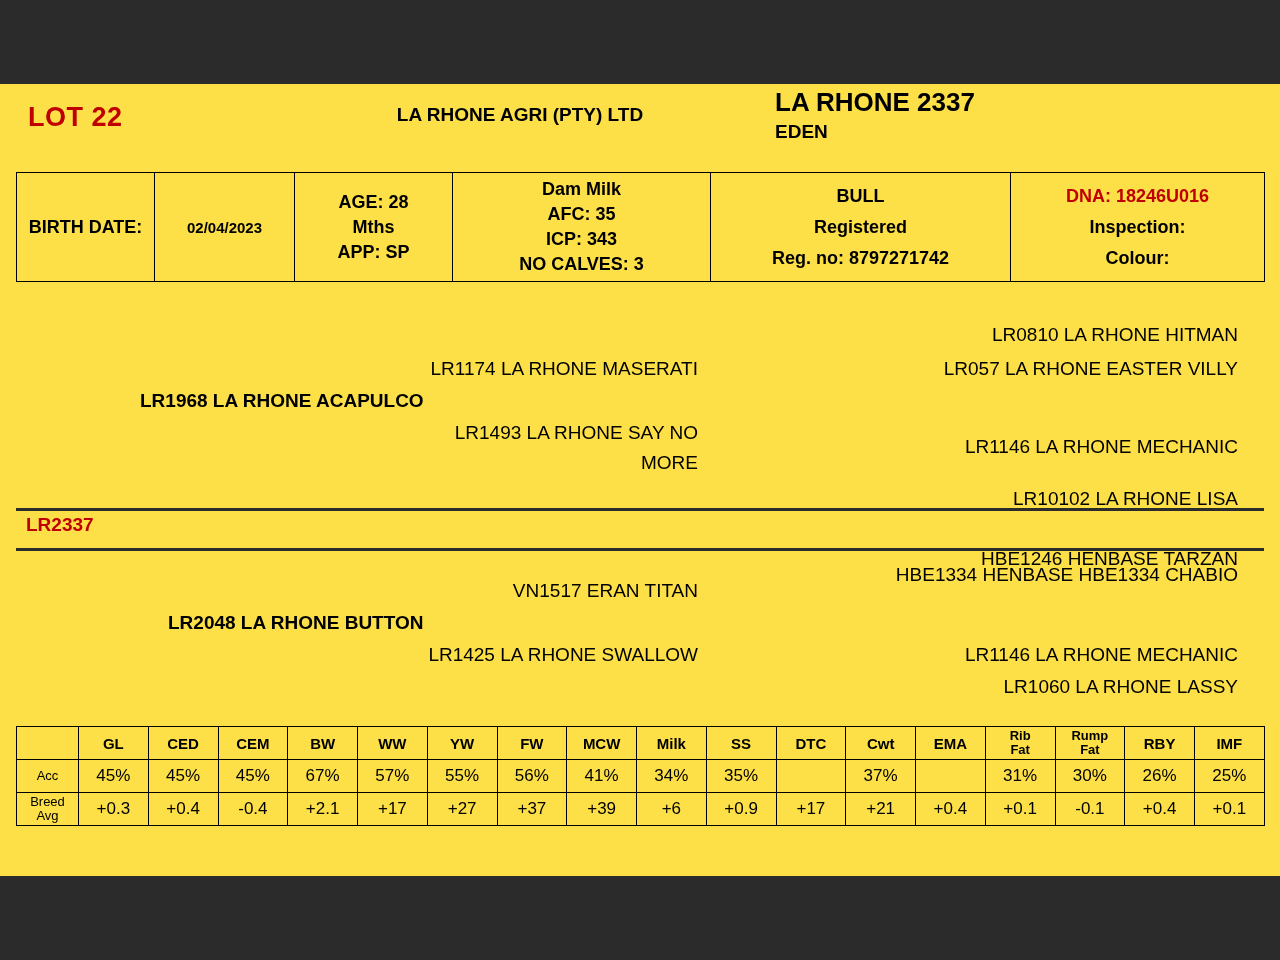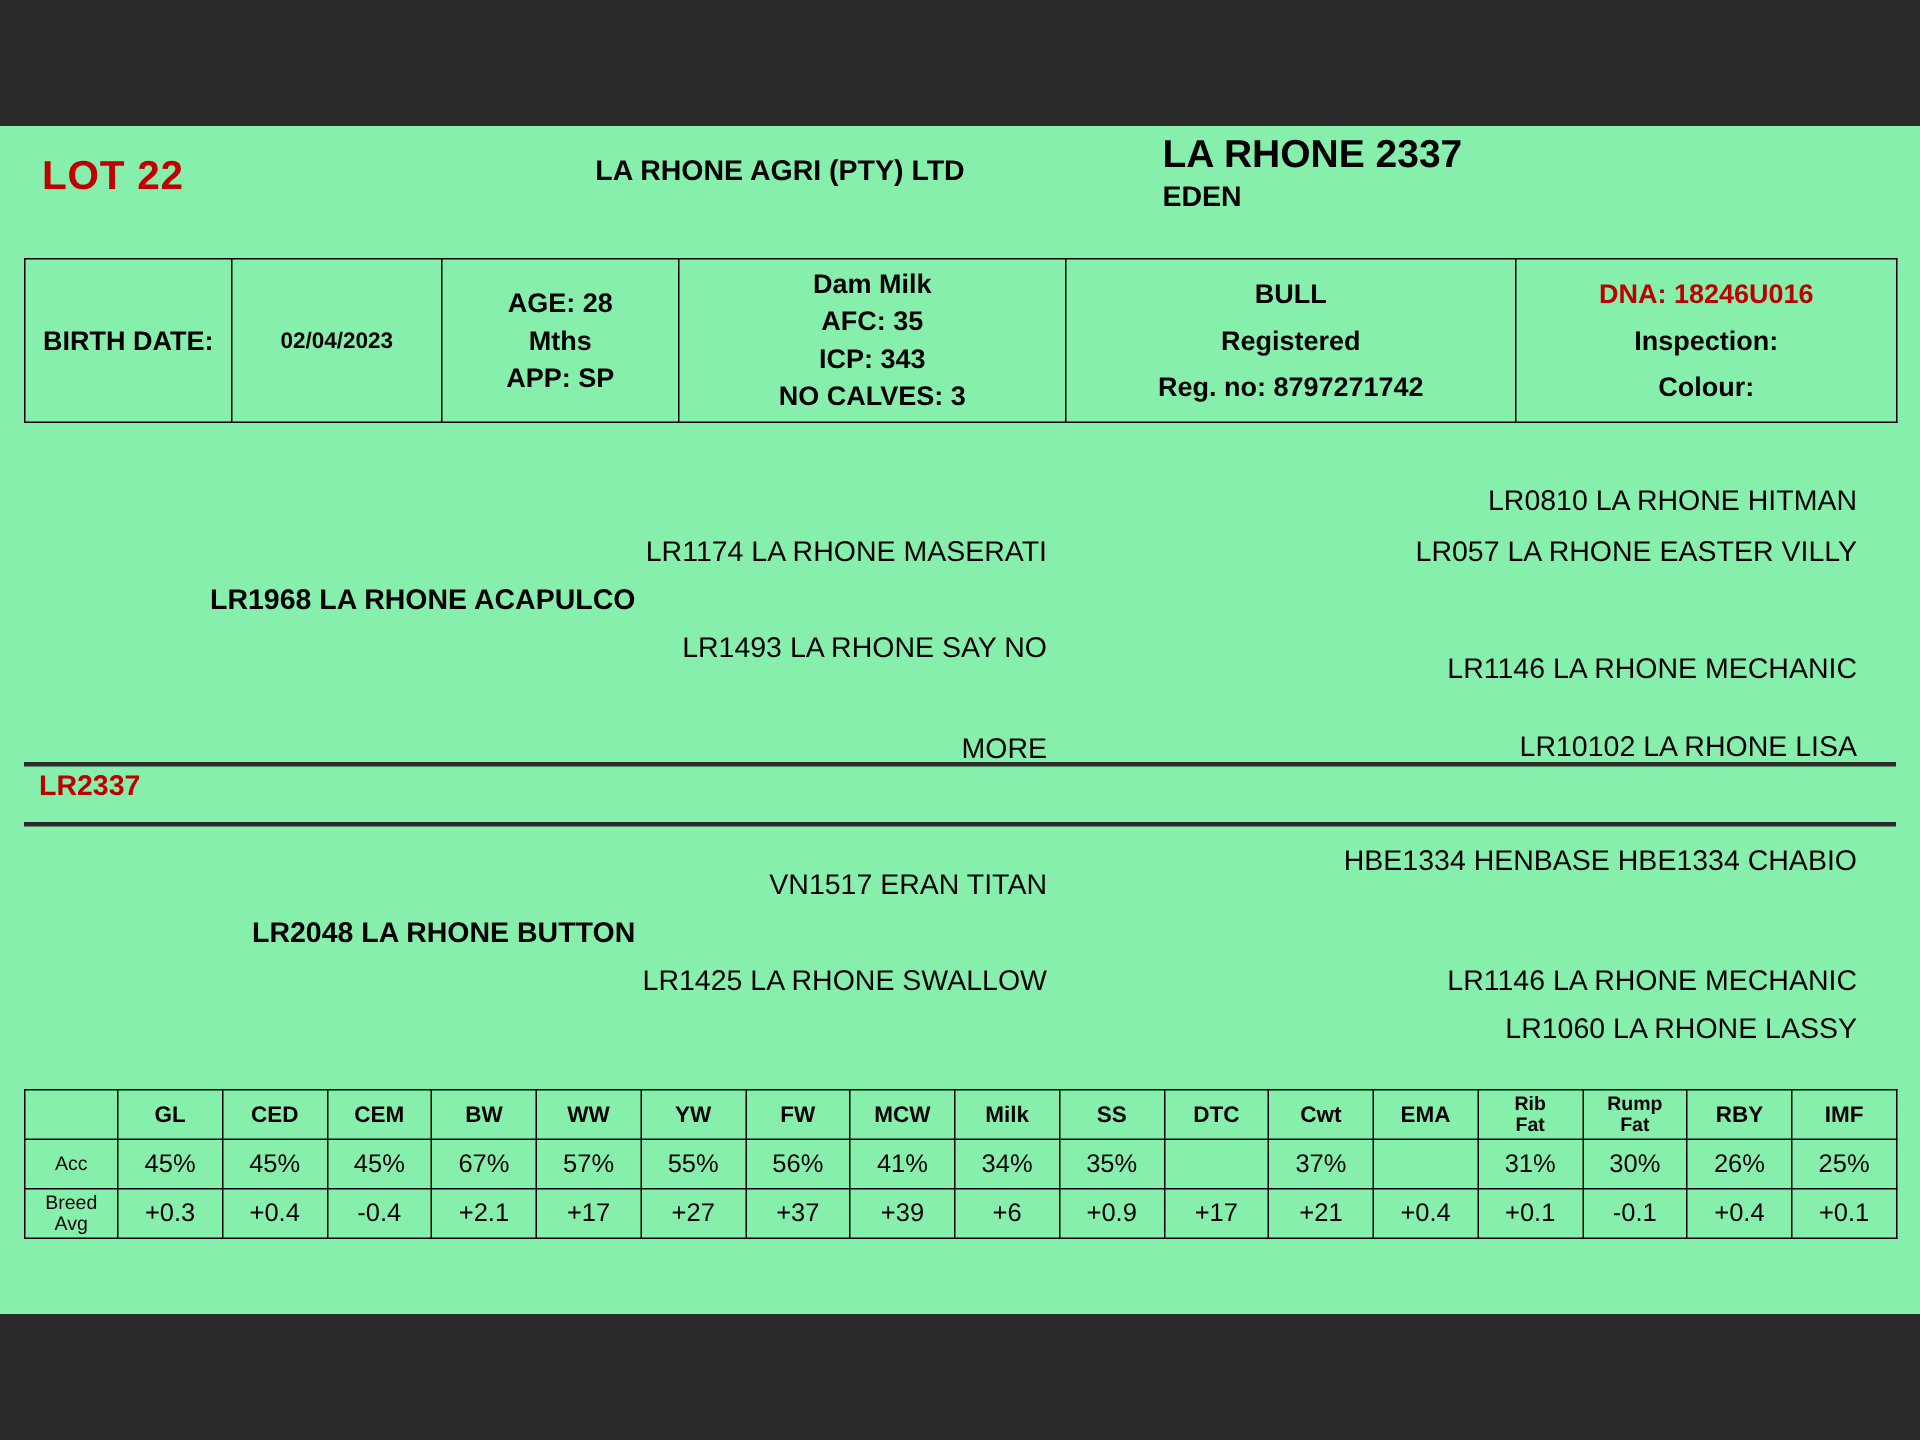--- a/index.html
+++ b/index.html
@@ -6,21 +6,21 @@
   html, body {
     margin: 0; padding: 0;
     width: 1280px; height: 960px;
     background: #ffffff;
     font-family: "Liberation Sans", sans-serif;
     overflow: hidden;
   }
   .page {
     position: relative;
     width: 1280px; height: 960px;
-    background: #86efac;
+    background: #fde047;
   }
   .band-top {
     position: absolute; left: 0; top: 0;
     width: 1280px; height: 84px;
     background: #2b2b2b;
   }
   .band-bottom {
     position: absolute; left: 0; top: 876px;
     width: 1280px; height: 84px;
     background: #2b2b2b;
@@ -191,29 +191,30 @@
   <div class="ped">
 
     <div class="line rt" style="left:700px; top:12px; width:538px;">LR0810 LA RHONE HITMAN</div>
     <div class="line rt" style="left:700px; top:46px; width:538px;">LR057 LA RHONE EASTER VILLY</div>
 
     <div class="line rt" style="left:160px; top:46px; width:538px;">LR1174 LA RHONE MASERATI</div>
 
     <div class="line bold" style="left:140px; top:78px;">LR1968 LA RHONE ACAPULCO</div>
 
     <div class="line rt" style="left:160px; top:110px; width:538px;">LR1493 LA RHONE SAY NO</div>
-    <div class="line rt" style="left:160px; top:140px; width:538px;margin-top:37px;">MORE</div>
+    <div class="line rt" style="left:160px; top:140px; width:538px;">MORE</div>
 
     <div class="line rt" style="left:700px; top:124px; width:538px;">LR1146 LA RHONE MECHANIC</div>
     <div class="line rt" style="left:700px; top:176px; width:538px;">LR10102 LA RHONE LISA</div>
 
     <div class="rule rule-a"></div>
     <div class="line red" style="left:26px; top:202px;">LR2337</div>
     <div class="rule rule-b"></div>
 
+    <div class="line rt" style="left:700px; top:236px; width:538px;">HBE1246 HENBASE TARZAN</div>
     <div class="line rt" style="left:620px; top:252px; width:618px;">HBE1334 HENBASE HBE1334 CHABIO</div>
 
     <div class="line rt" style="left:160px; top:268px; width:538px;">VN1517 ERAN TITAN</div>
 
     <div class="line bold" style="left:168px; top:300px;">LR2048 LA RHONE BUTTON</div>
 
     <div class="line rt" style="left:160px; top:332px; width:538px;">LR1425 LA RHONE SWALLOW</div>
 
     <div class="line rt" style="left:700px; top:332px; width:538px;">LR1146 LA RHONE MECHANIC</div>
     <div class="line rt" style="left:700px; top:364px; width:538px;">LR1060 LA RHONE LASSY</div>

